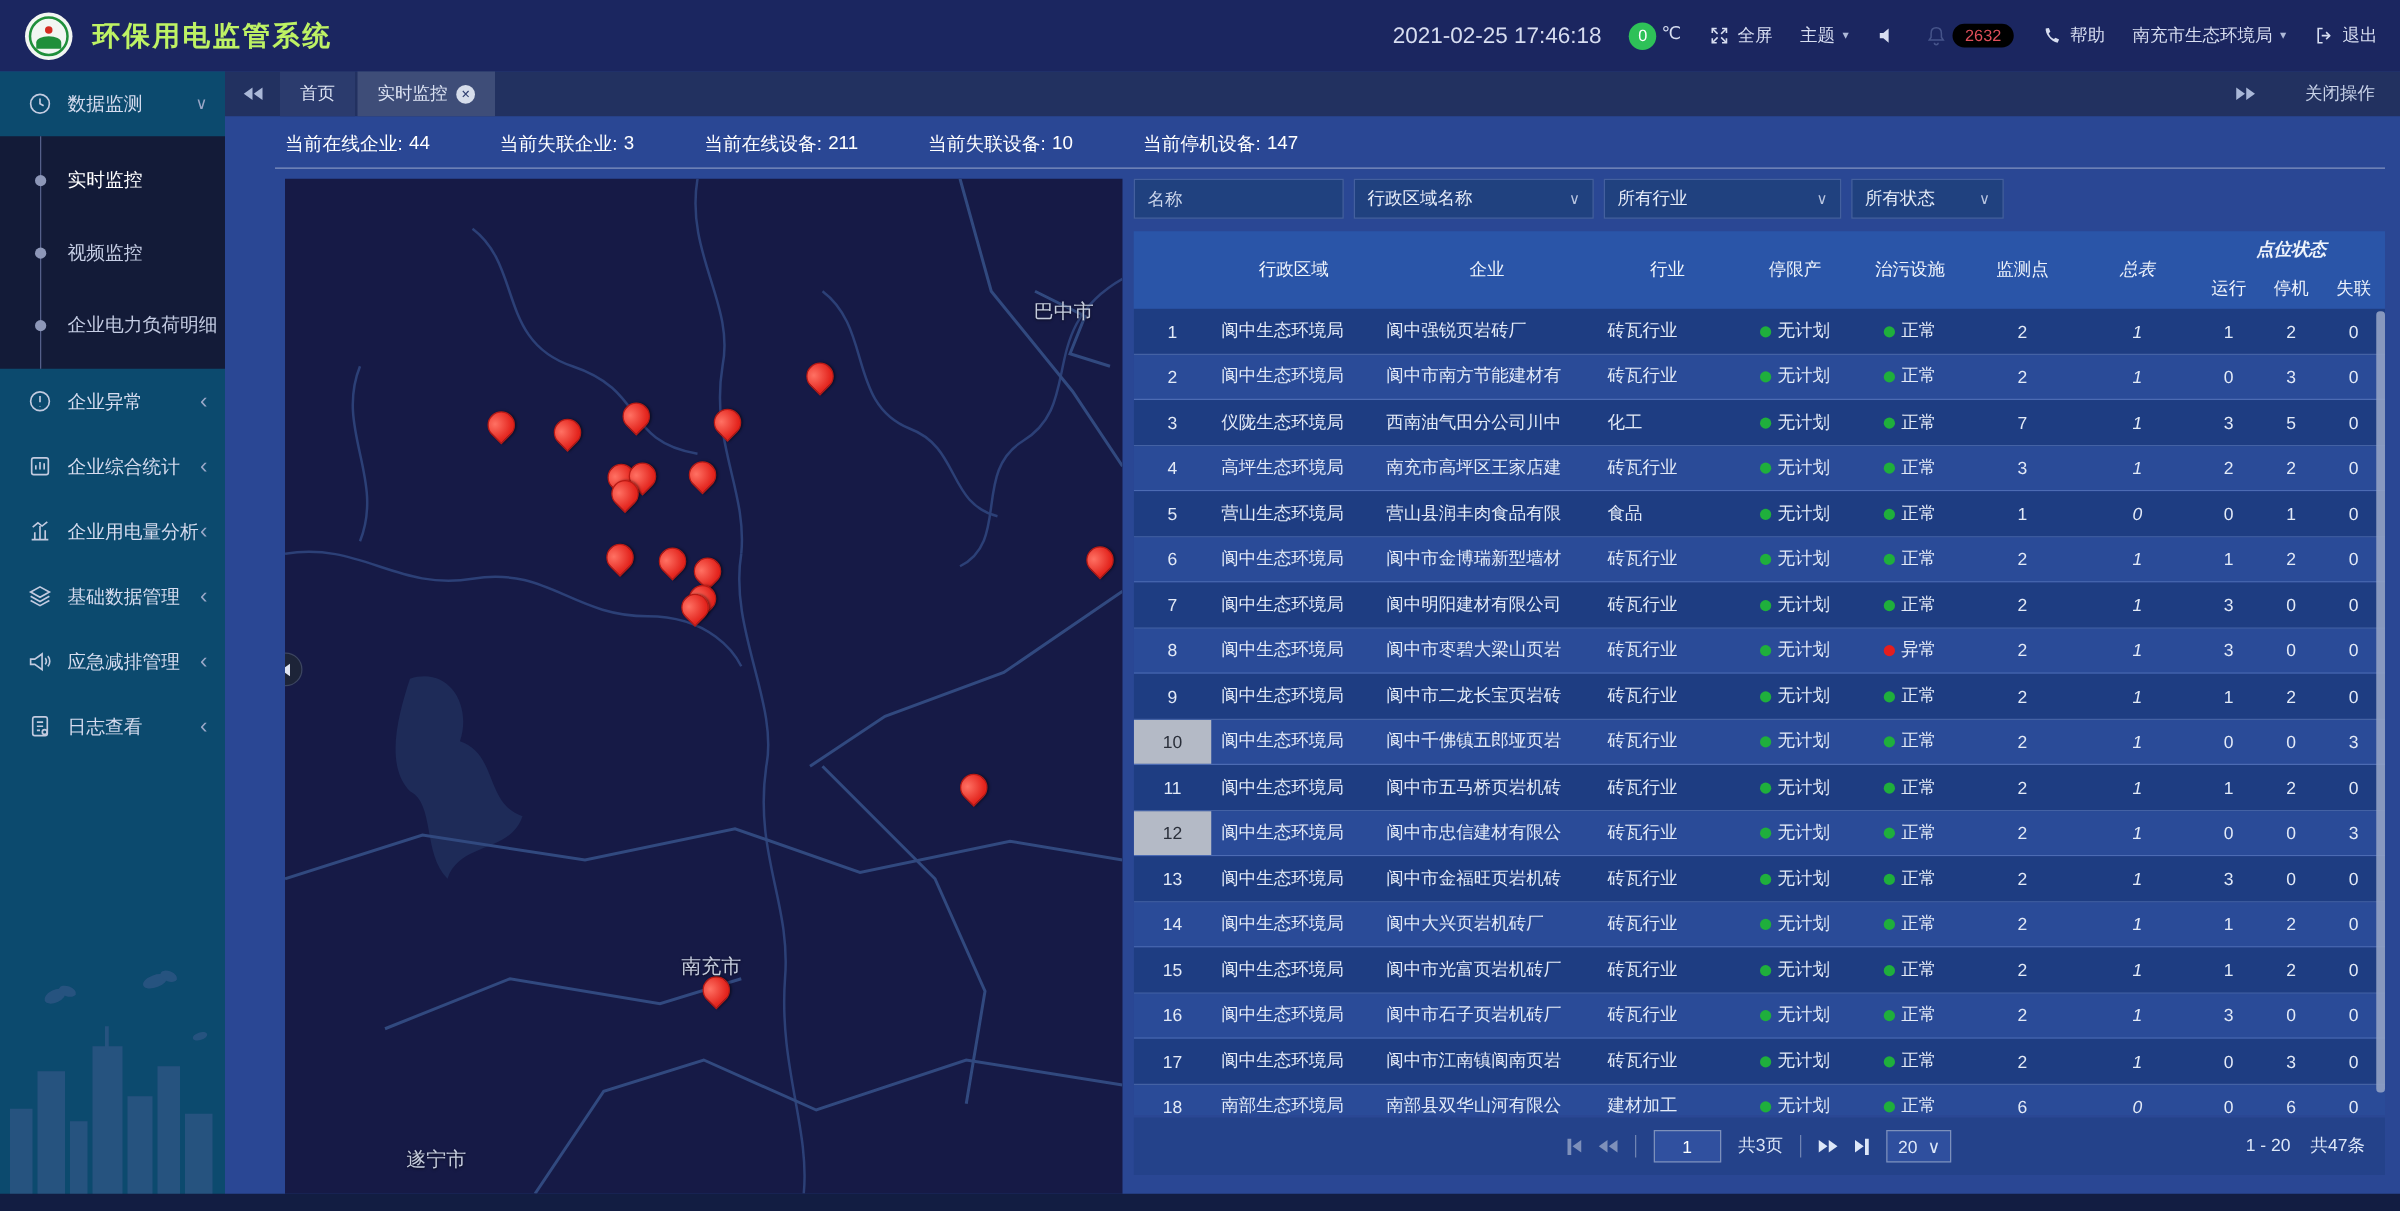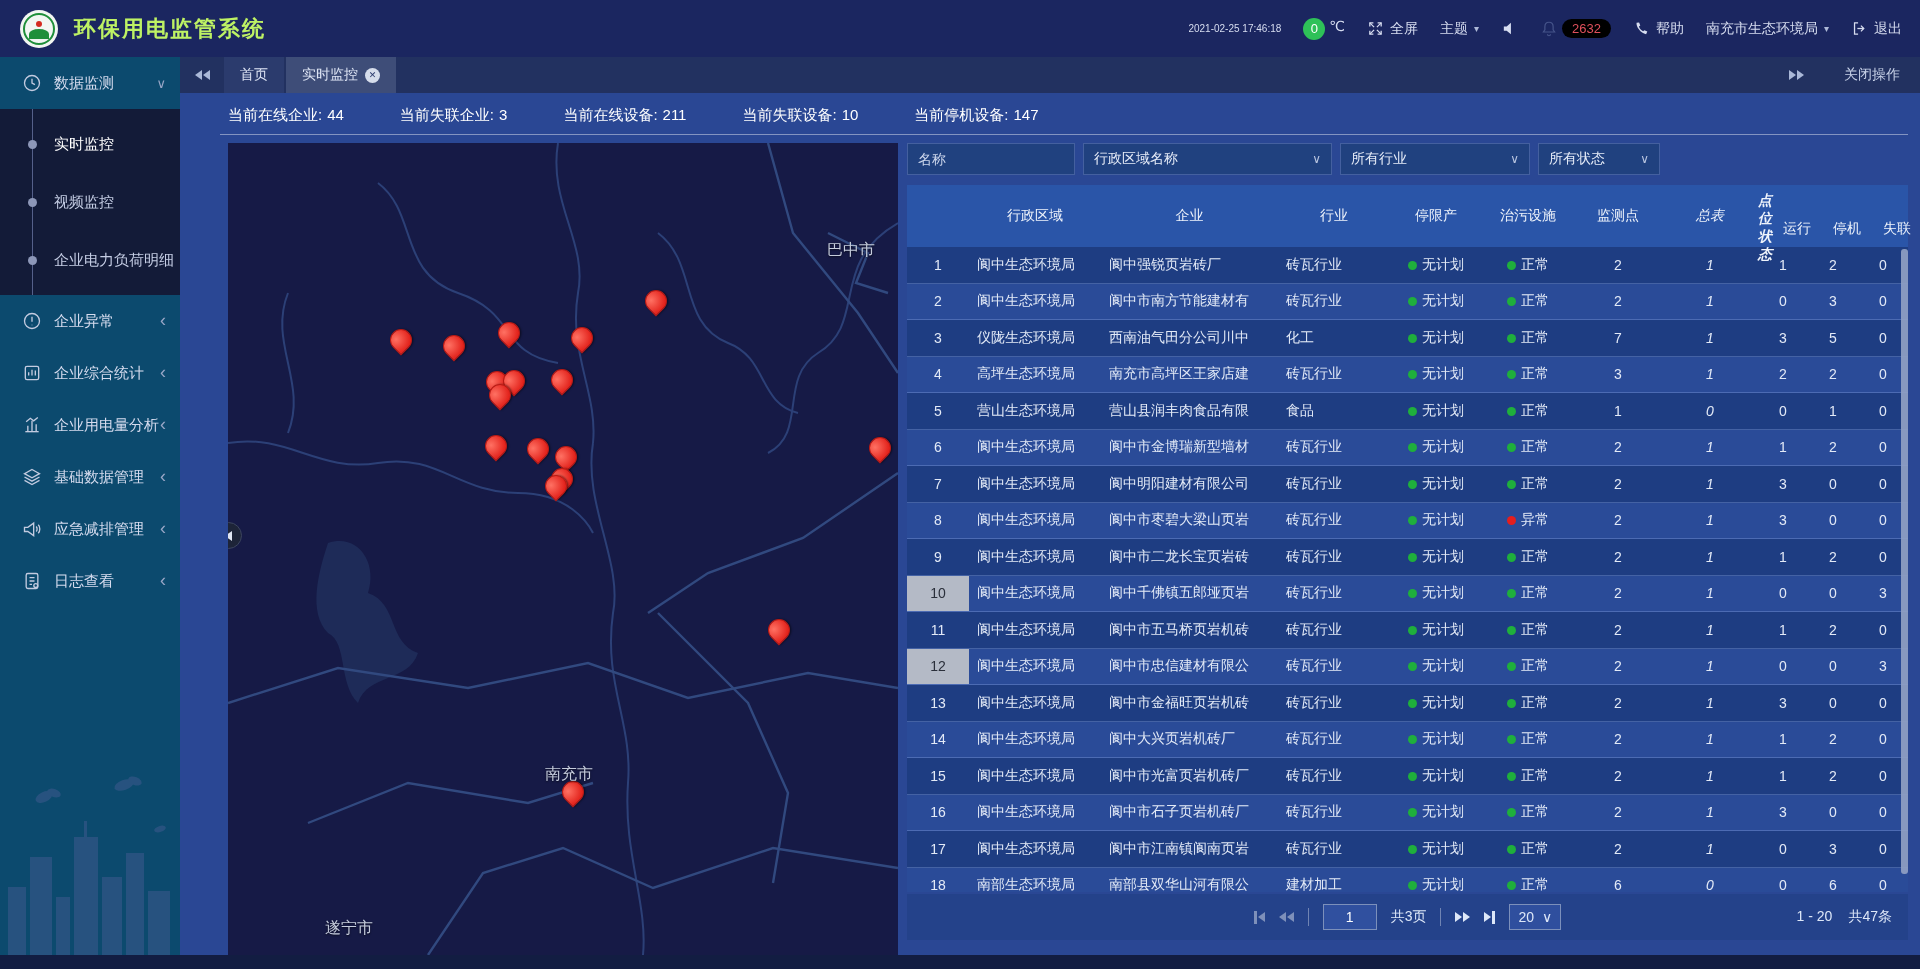--- a/index.html
+++ b/index.html
@@ -7,21 +7,21 @@
   body { background:#2a4794; font-family:"Liberation Sans","DejaVu Sans",sans-serif; color:#e8eef8; }
 
   
   .header { position:absolute; top:0; left:0; right:0; height:57px; background:#1b2660; display:flex; align-items:center; z-index:30; padding:0 18px 0 20px; }
   .logo { width:38px; height:38px; border-radius:50%; background:#f2f6f2; position:relative; flex:0 0 auto; }
   .logo .ring { position:absolute; inset:3px; border:2px solid #1f8f3a; border-radius:50%; }
   .logo .hill { position:absolute; left:9px; right:9px; bottom:9px; height:10px; background:#1f8f3a; border-radius:50% 50% 0 0; }
   .logo .sun { position:absolute; left:16px; top:11px; width:6px; height:6px; background:#d42b20; border-radius:50%; }
   .app-title { font-size:22px; font-weight:bold; color:#bef264; margin-left:16px; letter-spacing:2px; }
   .header-right { margin-left:auto; display:flex; align-items:center; gap:22px; font-size:14px; color:#d7ddf0; }
-  .datetime { font-size:10px; }
+  .datetime { font-size:18px; }
   .temp { display:flex; align-items:flex-start; gap:4px; }
   .temp-badge { width:22px; height:22px; border-radius:50%; background:#2ec158; color:#fff; font-size:13px; display:flex; align-items:center; justify-content:center; }
   .hbtn { display:flex; align-items:center; gap:6px; cursor:pointer; }
   .hbtn svg { width:17px; height:17px; stroke:#d7ddf0; fill:none; stroke-width:1.8; }
   .hbtn svg.filled { fill:#d7ddf0; stroke:none; }
   .caret { font-size:10px; color:#aeb9d8; }
   .notice { position:relative; display:flex; align-items:center; gap:4px; }
   .notice svg { width:18px; height:18px; stroke:#46548a; fill:none; stroke-width:1.6; }
   .notice-badge { background:#000000; color:#e0505c; border-radius:10px; padding:2px 10px; font-size:13px; }
 
@@ -66,29 +66,29 @@
   .map-collapse { position:absolute; left:-13px; top:379px; width:27px; height:27px; border-radius:50%; background:#1d2438; border:1px solid #3c4560; color:#dfe5f2; display:flex; align-items:center; justify-content:center; cursor:pointer; z-index:5; }
   .map-collapse .tri.l { border-width:5px 7px 5px 0; }
 
   
   .right-panel { flex:1; display:flex; flex-direction:column; }
   .filters { height:32px; display:flex; gap:8px; margin-bottom:10px; font-size:14px; }
   .f-input { width:168px; background:#20417f; border:1px solid #44609f; color:#e6ecf8; padding:0 10px; font-size:14px; font-family:inherit; }
   .f-input::placeholder { color:#ccd6ec; }
   .f-select { background:#20417f; border:1px solid #44609f; display:flex; align-items:center; justify-content:space-between; padding:0 10px; color:#e6ecf8; cursor:pointer; }
   .f-select .sel-caret { color:#b9c5e0; font-size:12px; margin-left:14px; }
-  .w-region { width:249px; } .w-industry { width:190px; } .w-status { width:122px; }
+  .w-region { width:192px; } .w-industry { width:190px; } .w-status { width:122px; }
 
   .table-wrap { position:relative; }
   .thead { height:62px; background:#2a55a8; display:flex; font-size:14px; color:#eef3fb; }
   .th { display:flex; align-items:center; justify-content:center; flex:0 0 auto; }
   .col-num{width:62px;} .col-org{width:132px;} .col-co{width:177px;font-family:Liberation Serif, serif;} .col-ind{width:112px;}
   .col-lim{width:92px;} .col-fac{width:92px;} .col-pts{width:88px;} .col-mtr{width:96px;font-style:italic;}
   .col-run{width:50px;} .col-stp{width:50px;} .col-lst{width:50px;}
-  .th-group { width:150px; display:flex; flex-direction:row;margin-top:28px; }
+  .th-group { width:150px; display:flex; flex-direction:column; }
   .th-group .g-top { height:30px; display:flex; align-items:center; justify-content:center; font-style:italic; font-weight:bold; }
   .th-group .g-bot { height:32px; display:flex; }
   .th-group .g-bot .th { height:32px; }
 
   .tbody { height:645px; overflow:hidden; }
   .trow { height:36.5px; display:flex; align-items:center; font-size:14px; color:#e3eaf7; border-bottom:1px solid rgba(140,170,230,.35); cursor:pointer; }
   .trow:nth-child(odd) { background:#1e3d82; }
   .trow:nth-child(even) { background:#2a4b98; }
   .td { flex:0 0 auto; text-align:center; overflow:hidden; white-space:nowrap; }
   .td.left { text-align:left; padding-left:8px; }

